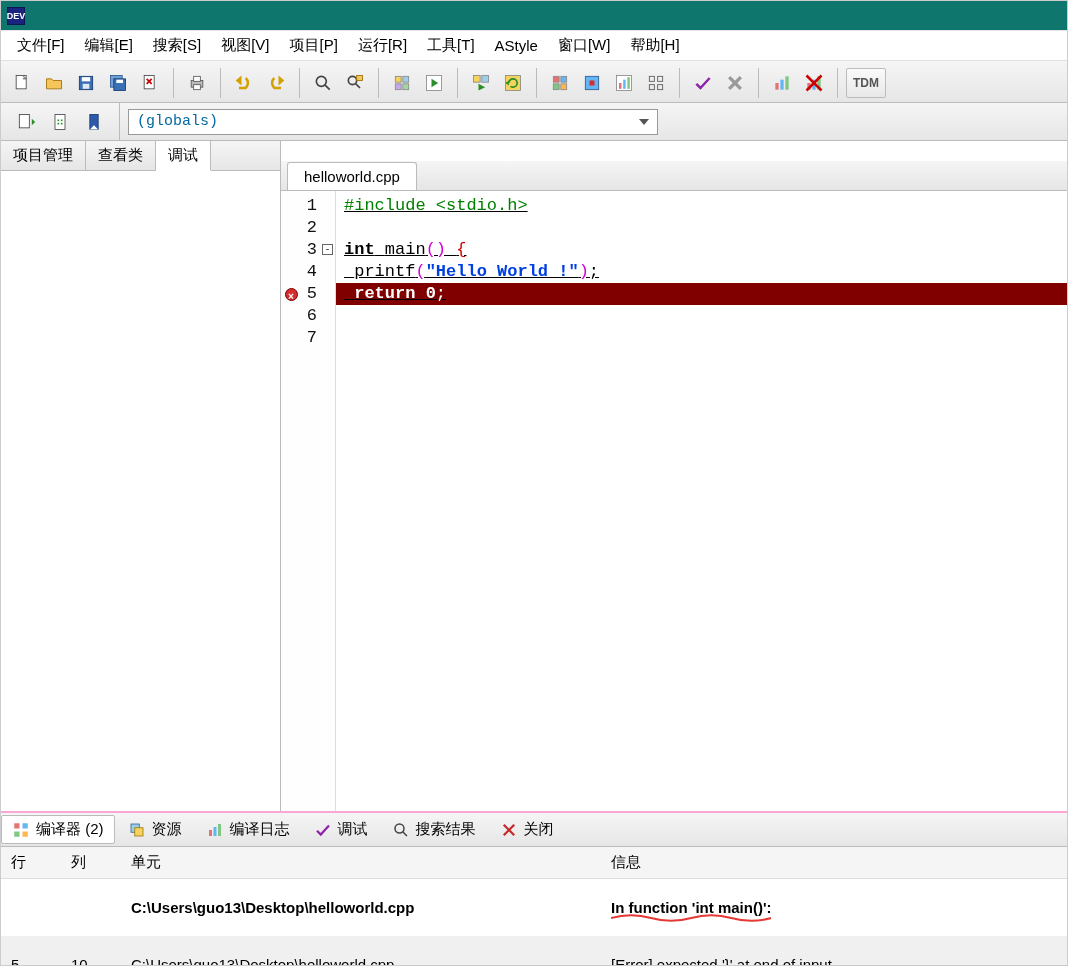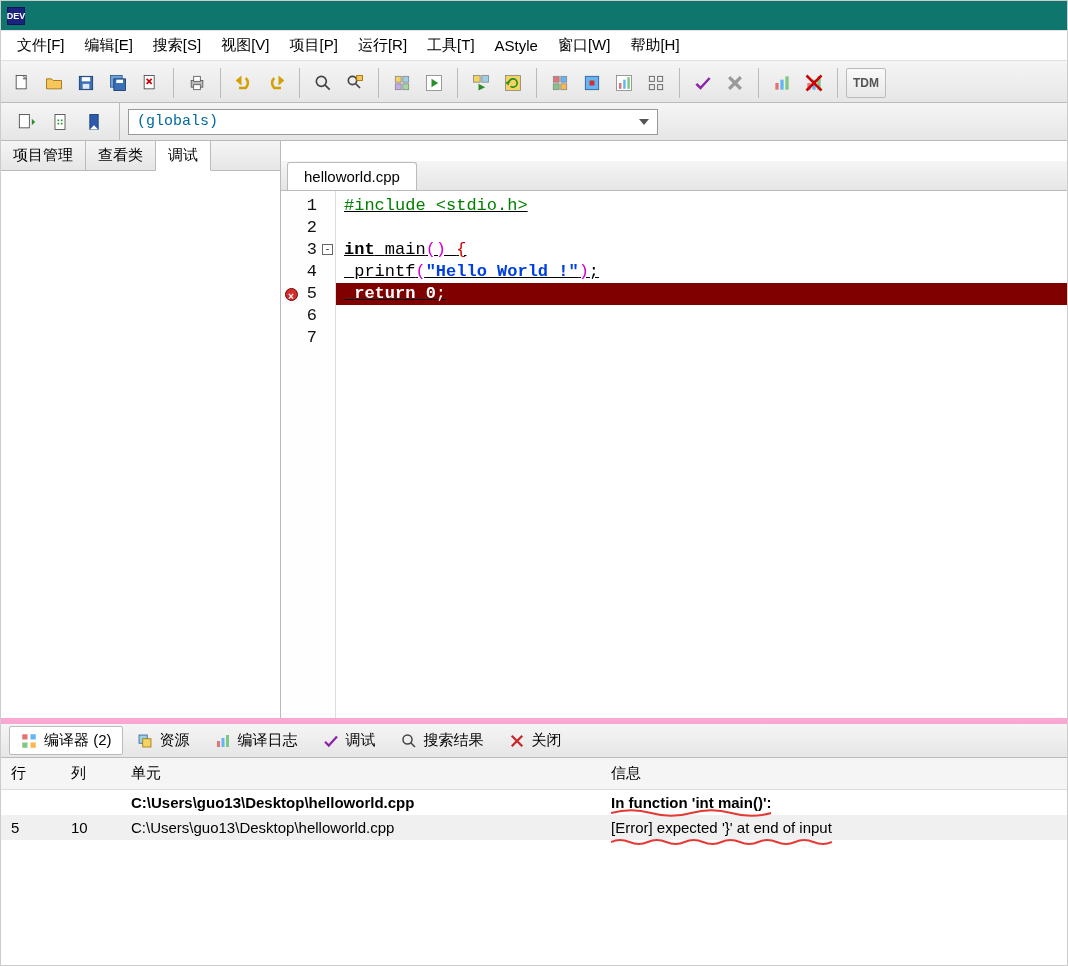--- a/index.html
+++ b/index.html
@@ -87,22 +87,22 @@
     font-size: 15px; color:#0369a1;
     cursor: default;
   }
   .row2 .dropdown .caret {
     width: 0; height: 0; border-left:5px solid transparent;
     border-right:5px solid transparent; border-top:6px solid #555;
   }
   
   .main {
     display: flex;
-    height: 583px;
-    border-bottom: 6px solid #f9a8d4;
+    height: 672px;
+    border-bottom: 2px solid #f9a8d4;
   }
   .left-panel {
     width: 280px; flex: 0 0 280px;
     border-right: 1px solid #bbb;
     background: #fff;
     display: flex; flex-direction: column;
   }
   .left-tabs {
     display: flex;
     background: linear-gradient(#f5f5f5,#e6e6e6);
@@ -183,42 +183,42 @@
   .tk-str { color: #0040e0; font-weight: bold; }
   .tk-num { color: #c000c0; }
   .tk-br  { color: #d00000; }
   .hl-error .tk-kw, .hl-error .tk-num { color:#fff; font-weight:bold;}
   
   .bottom-tabs {
     display: flex; align-items: center;
     height: 34px;
     background: linear-gradient(#f5f5f5,#e6e6e6);
     border-bottom: 1px solid #bbb;
-    padding-left: 8px; gap: 2px;
+    padding-left: 0; gap: 2px;
   }
   .btab {
     display:flex; align-items:center; gap:6px;
     padding: 4px 10px; font-size:15px;
     border:1px solid transparent; border-radius:2px;
     cursor:default;
   }
   .btab.active { background:#fff; border-color:#bbb; }
   .btab .bicon { width:18px;height:18px; display:flex;align-items:center;justify-content:center;}
   
   .compiler-table {
     width:100%; border-collapse: collapse; font-size:15px;
   }
   .compiler-table th {
     text-align:left; font-weight:normal;
     padding:6px 10px;
     background:#f5f5f5;
     border-bottom:1px solid #ddd;
   }
   .compiler-table td {
-    padding:4px 10px;
+    padding:20px 10px;
   }
   .compiler-table tr.sel td { background:#f0f0f0; }
   .bold { font-weight:bold; }
   .annot {
     position:relative;
   }
   .squiggle {
     position:absolute; left:0; bottom:-6px;
     width:100%; height:8px;
   }

